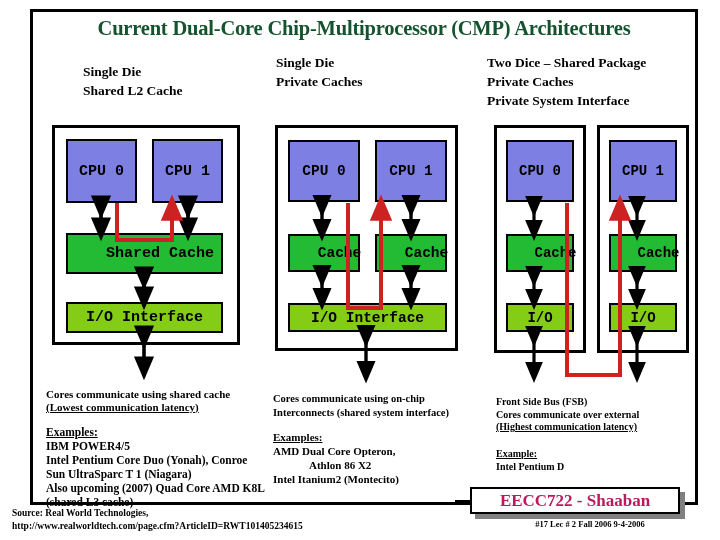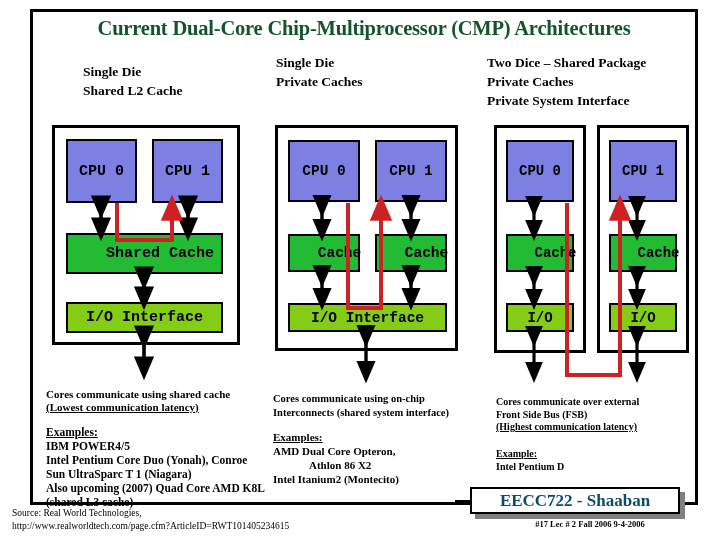--- a/index.html
+++ b/index.html
@@ -74,34 +74,34 @@
   .note .u{text-decoration:underline;}
   .n1{left:46px;top:388px;font-size:11px;line-height:13px;}
   .n1ex{left:46px;top:425px;font-size:11.5px;line-height:14px;}
   .n2{left:273px;top:392px;font-size:10.5px;line-height:13.5px;}
   .n2ex{left:273px;top:430px;font-size:11px;line-height:14px;}
   .n3{left:496px;top:396px;font-size:10px;line-height:12.5px;}
   .n3ex{left:496px;top:448px;font-size:10px;line-height:12.5px;}
   .indent{padding-left:36px;}
 
   .src{
-    position:absolute;left:12px;top:507px;font-size:9.5px;font-weight:normal;
+    position:absolute;left:12px;top:507px;font-size:9.5px;font-weight:bold;
     line-height:13px;color:#000;
   }
 
   
   .sig-wrap{position:absolute;left:470px;top:487px;width:215px;height:30px;}
   .sig-shadow{
     position:absolute;left:5px;top:5px;width:210px;height:27px;background:#808080;
   }
   .sig-box{
     position:absolute;left:0;top:0;width:210px;height:27px;
     background:#fff;border:2px solid #000;box-sizing:border-box;
     display:flex;align-items:center;justify-content:center;
-    font-weight:bold;font-size:17px;color:#0c4a6e;white-space:nowrap;
+    font-weight:bold;font-size:17px;color:#be185d;white-space:nowrap;
   }
   .sig-line{
     position:absolute;left:455px;top:500px;width:18px;height:2px;background:#000;
   }
   .sig-meta{
     position:absolute;left:485px;top:519px;width:210px;text-align:center;
     font-size:8.5px;font-weight:bold;color:#000;white-space:nowrap;
   }
 </style>
 </head>
@@ -208,22 +208,22 @@
     <div>Interconnects (shared system interface)</div>
   </div>
   <div class="note n2ex">
     <div class="u">Examples:</div>
     <div>AMD  Dual Core Opteron,</div>
     <div class="indent">Athlon 86 X2</div>
     <div>Intel Itanium2 (Montecito)</div>
   </div>
 
   <div class="note n3">
+    <div>Front Side Bus (FSB)</div>
     <div>Cores communicate over external</div>
-    <div>Front Side Bus (FSB)</div>
     <div class="u">(Highest communication latency)</div>
   </div>
   <div class="note n3ex">
     <div class="u">Example:</div>
     <div>Intel Pentium D</div>
   </div>
 
   <div class="src">
     <div>Source: Real World Technologies,</div>
     <div>http://www.realworldtech.com/page.cfm?ArticleID=RWT101405234615</div>

